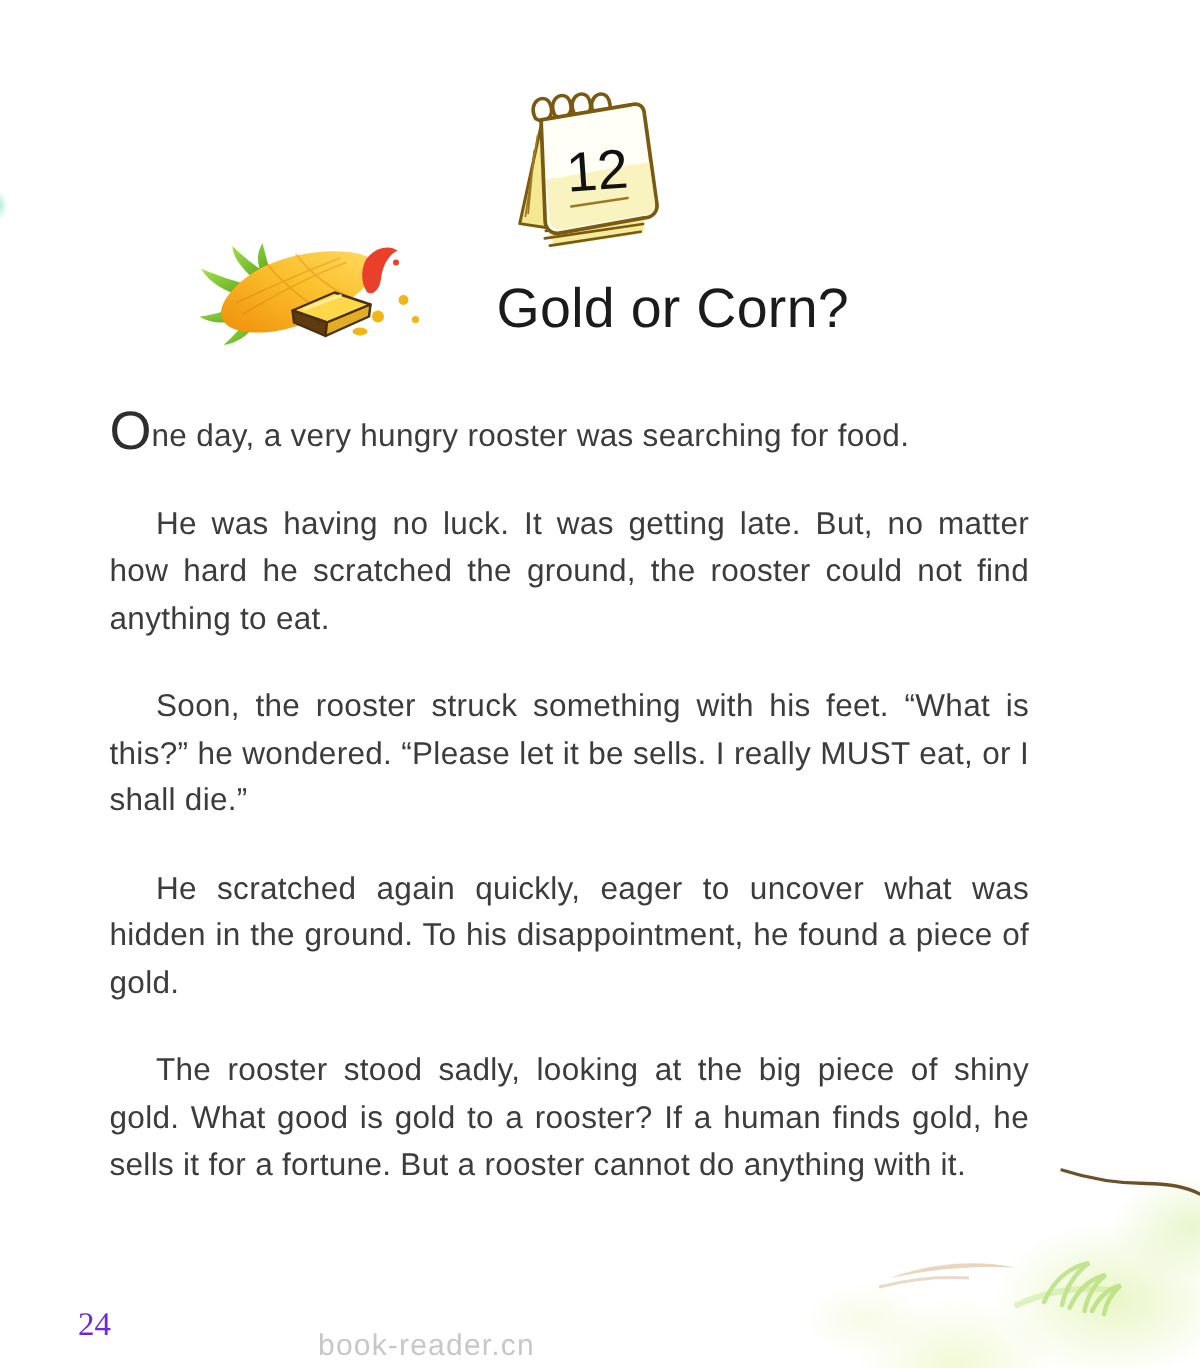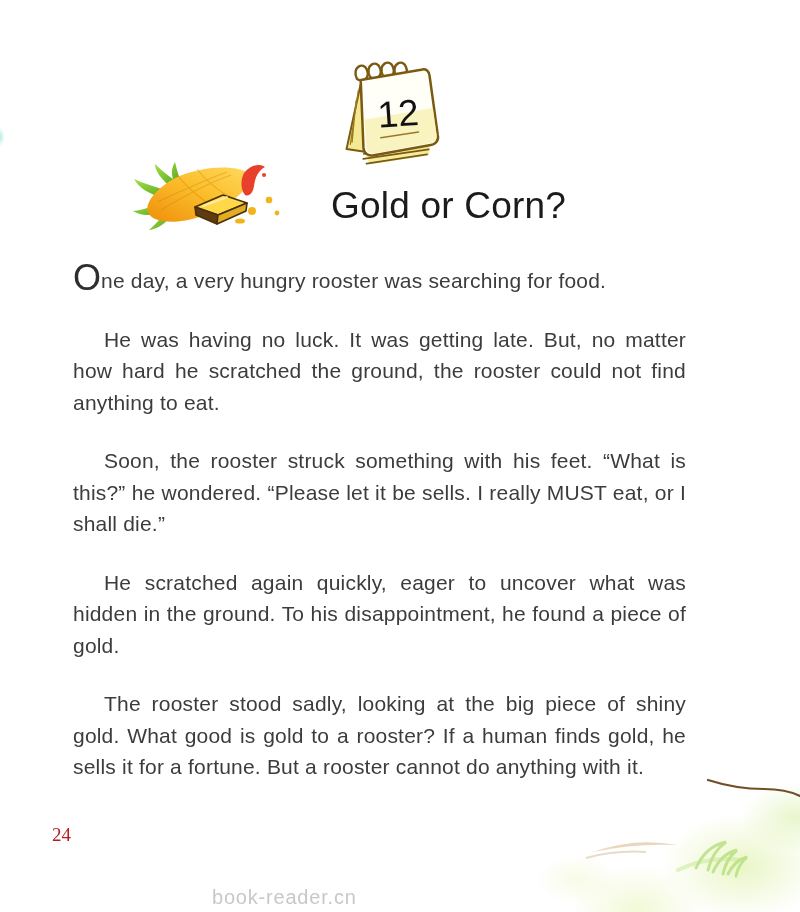--- a/index.html
+++ b/index.html
@@ -22,43 +22,43 @@
   .chapter-title {
     position:absolute; left:287px; top:185px;
     font-size:37px; color:#1b1b1b;
     letter-spacing:0.2px;
     white-space:nowrap;
     margin-left:44px;
   }
 
   
   .story {
-    position:absolute; left:73px; top:265px; width:613px;
+    position:absolute; left:73px; top:275px; width:613px;
     color:#3c3c3c;
   }
   .story p {
     margin:0 0 22px 0;
     font-size:21px; line-height:31.5px;
     text-align:justify;
     letter-spacing:0.2px;
   }
   .story p.indent { text-indent:31px;margin-top:27px; }
   .dropcap {
     font-size:36px;
     line-height:0;
     vertical-align:-2px;
     letter-spacing:0;
     color:#2e2e2e;
   }
 
   
   .page-number {
-    position:absolute; left:52px; top:824px;
+    position:absolute; left:52px; top:870px;
     font-family:"Liberation Serif", serif;
-    font-size:19px; color:#b91c1c;
+    font-size:22px; color:#6d28d9;
   }
   .watermark {
     position:absolute; left:212px; top:886px;
     font-size:20px; color:#c8c8c8; letter-spacing:0.8px;
   }
 
   
   .corner-art {
     position:absolute; right:0; bottom:0;
     width:262px; height:162px;

